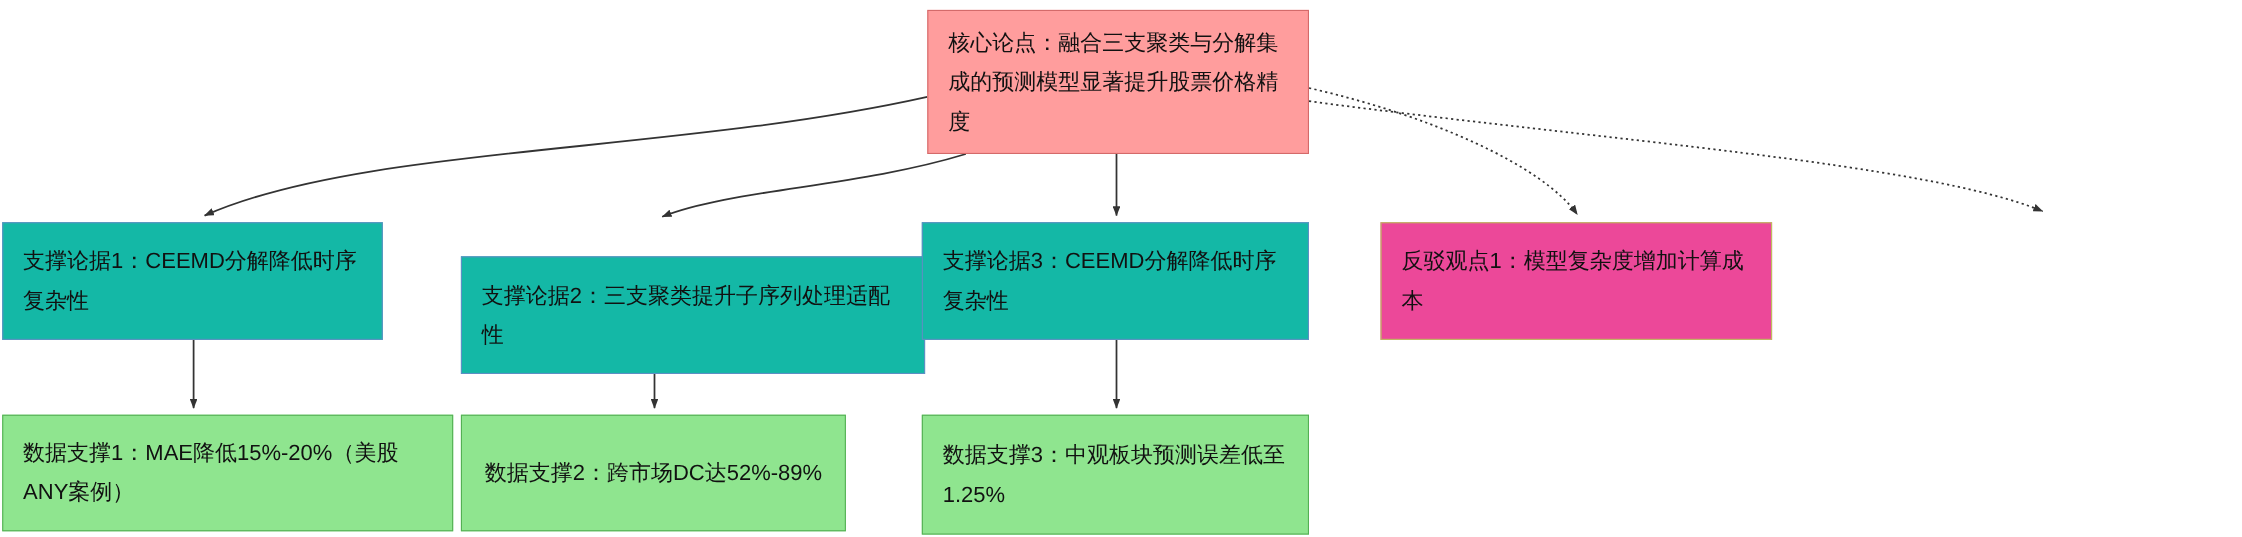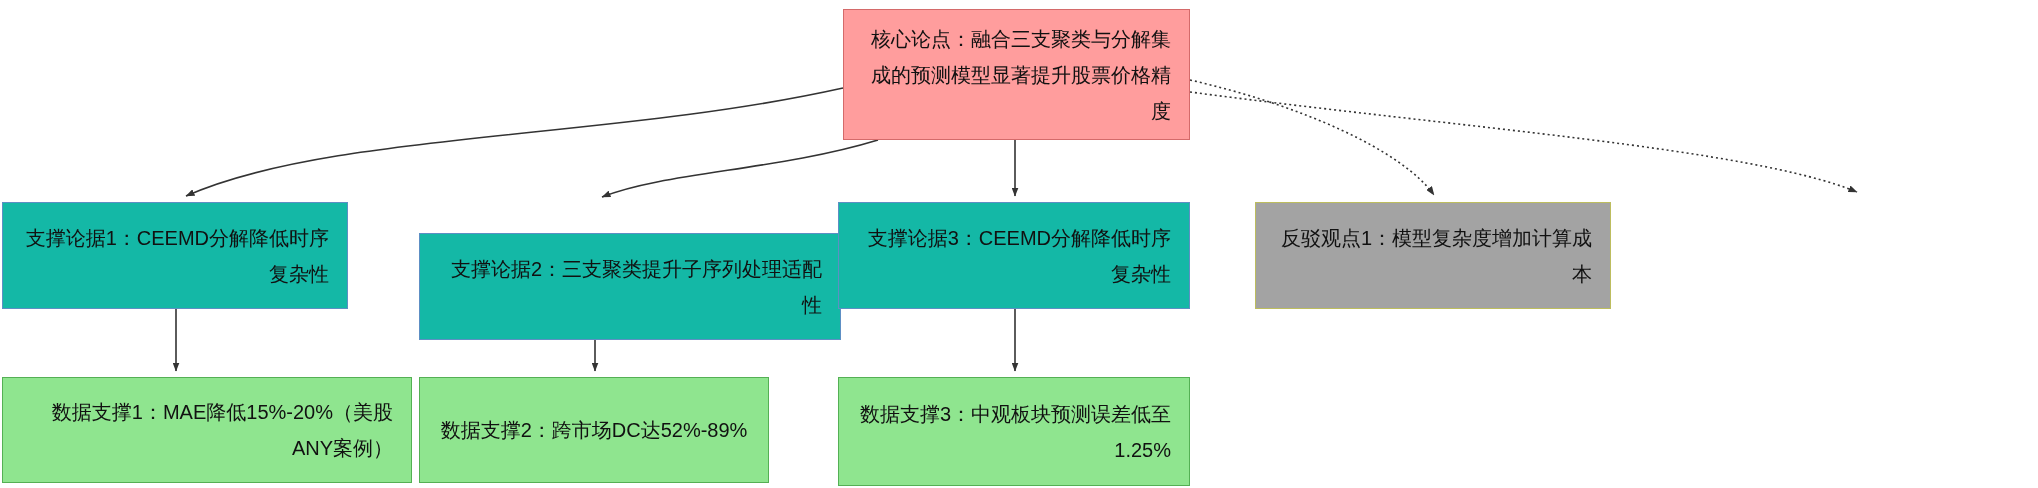--- a/index.html
+++ b/index.html
@@ -30,39 +30,39 @@
   }
   .edge.dotted {
     stroke-dasharray: 2 3;
   }
   .node {
     position: absolute;
     box-sizing: border-box;
     display: flex;
     align-items: center;
     justify-content: center;
-    text-align: right;
+    text-align: left;
     padding: 8px 18px;
     font-size: 20px;
     line-height: 1.8;
     color: #111111;
   }
   .node .label {
     display: block;
   }
   .core {
     background: #ff9d9d;
     border: 1px solid #d46a6a;
   }
   .support {
     background: #14b8a6;
     border: 1px solid #5d8fc4;
   }
   .counter {
-    background: #a3a3a3;
+    background: #ec4899;
     border: 1px solid #bdbd5e;
   }
   .evidence {
     background: #8fe58f;
     border: 1px solid #54b054;
   }
   .n-core      { left: 843px;  top: 9px;   width: 347px; height: 131px; }
   .n-support1  { left: 2px;    top: 202px; width: 346px; height: 107px; }
   .n-support2  { left: 419px;  top: 208px; width: 422px; height: 107px; margin-top: 25px; }
   .n-support3  { left: 838px;  top: 202px; width: 352px; height: 107px; }

